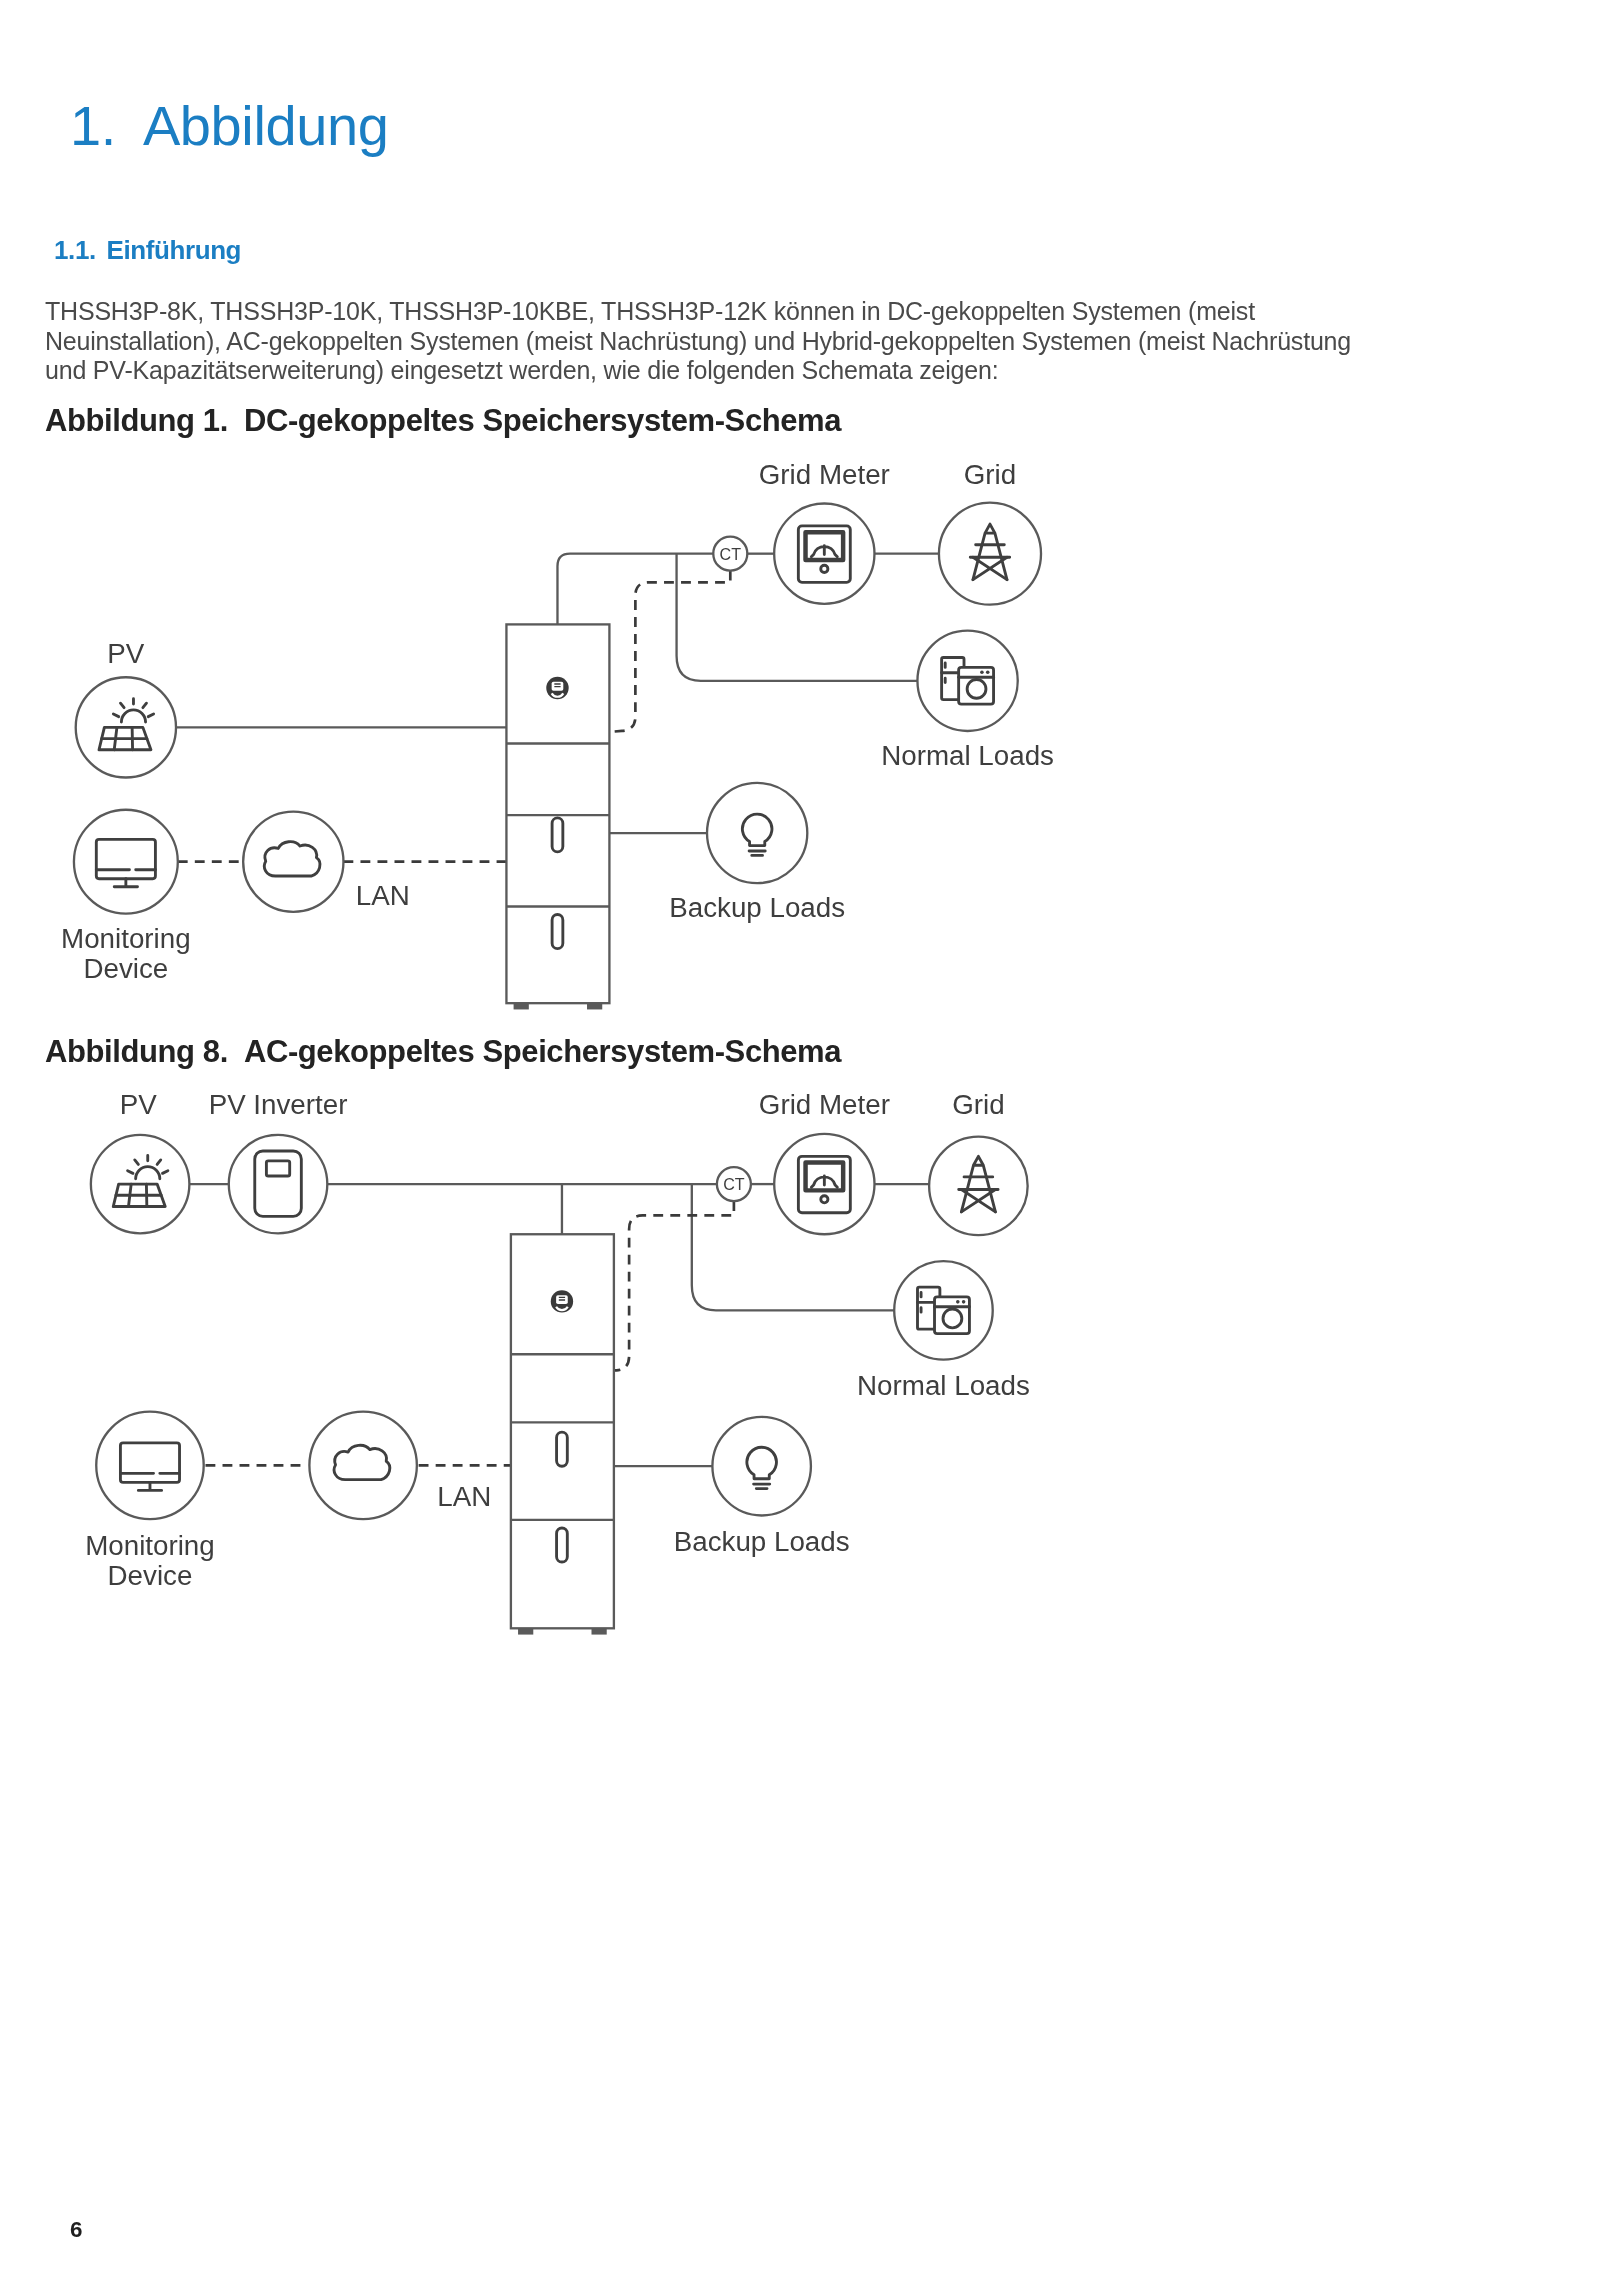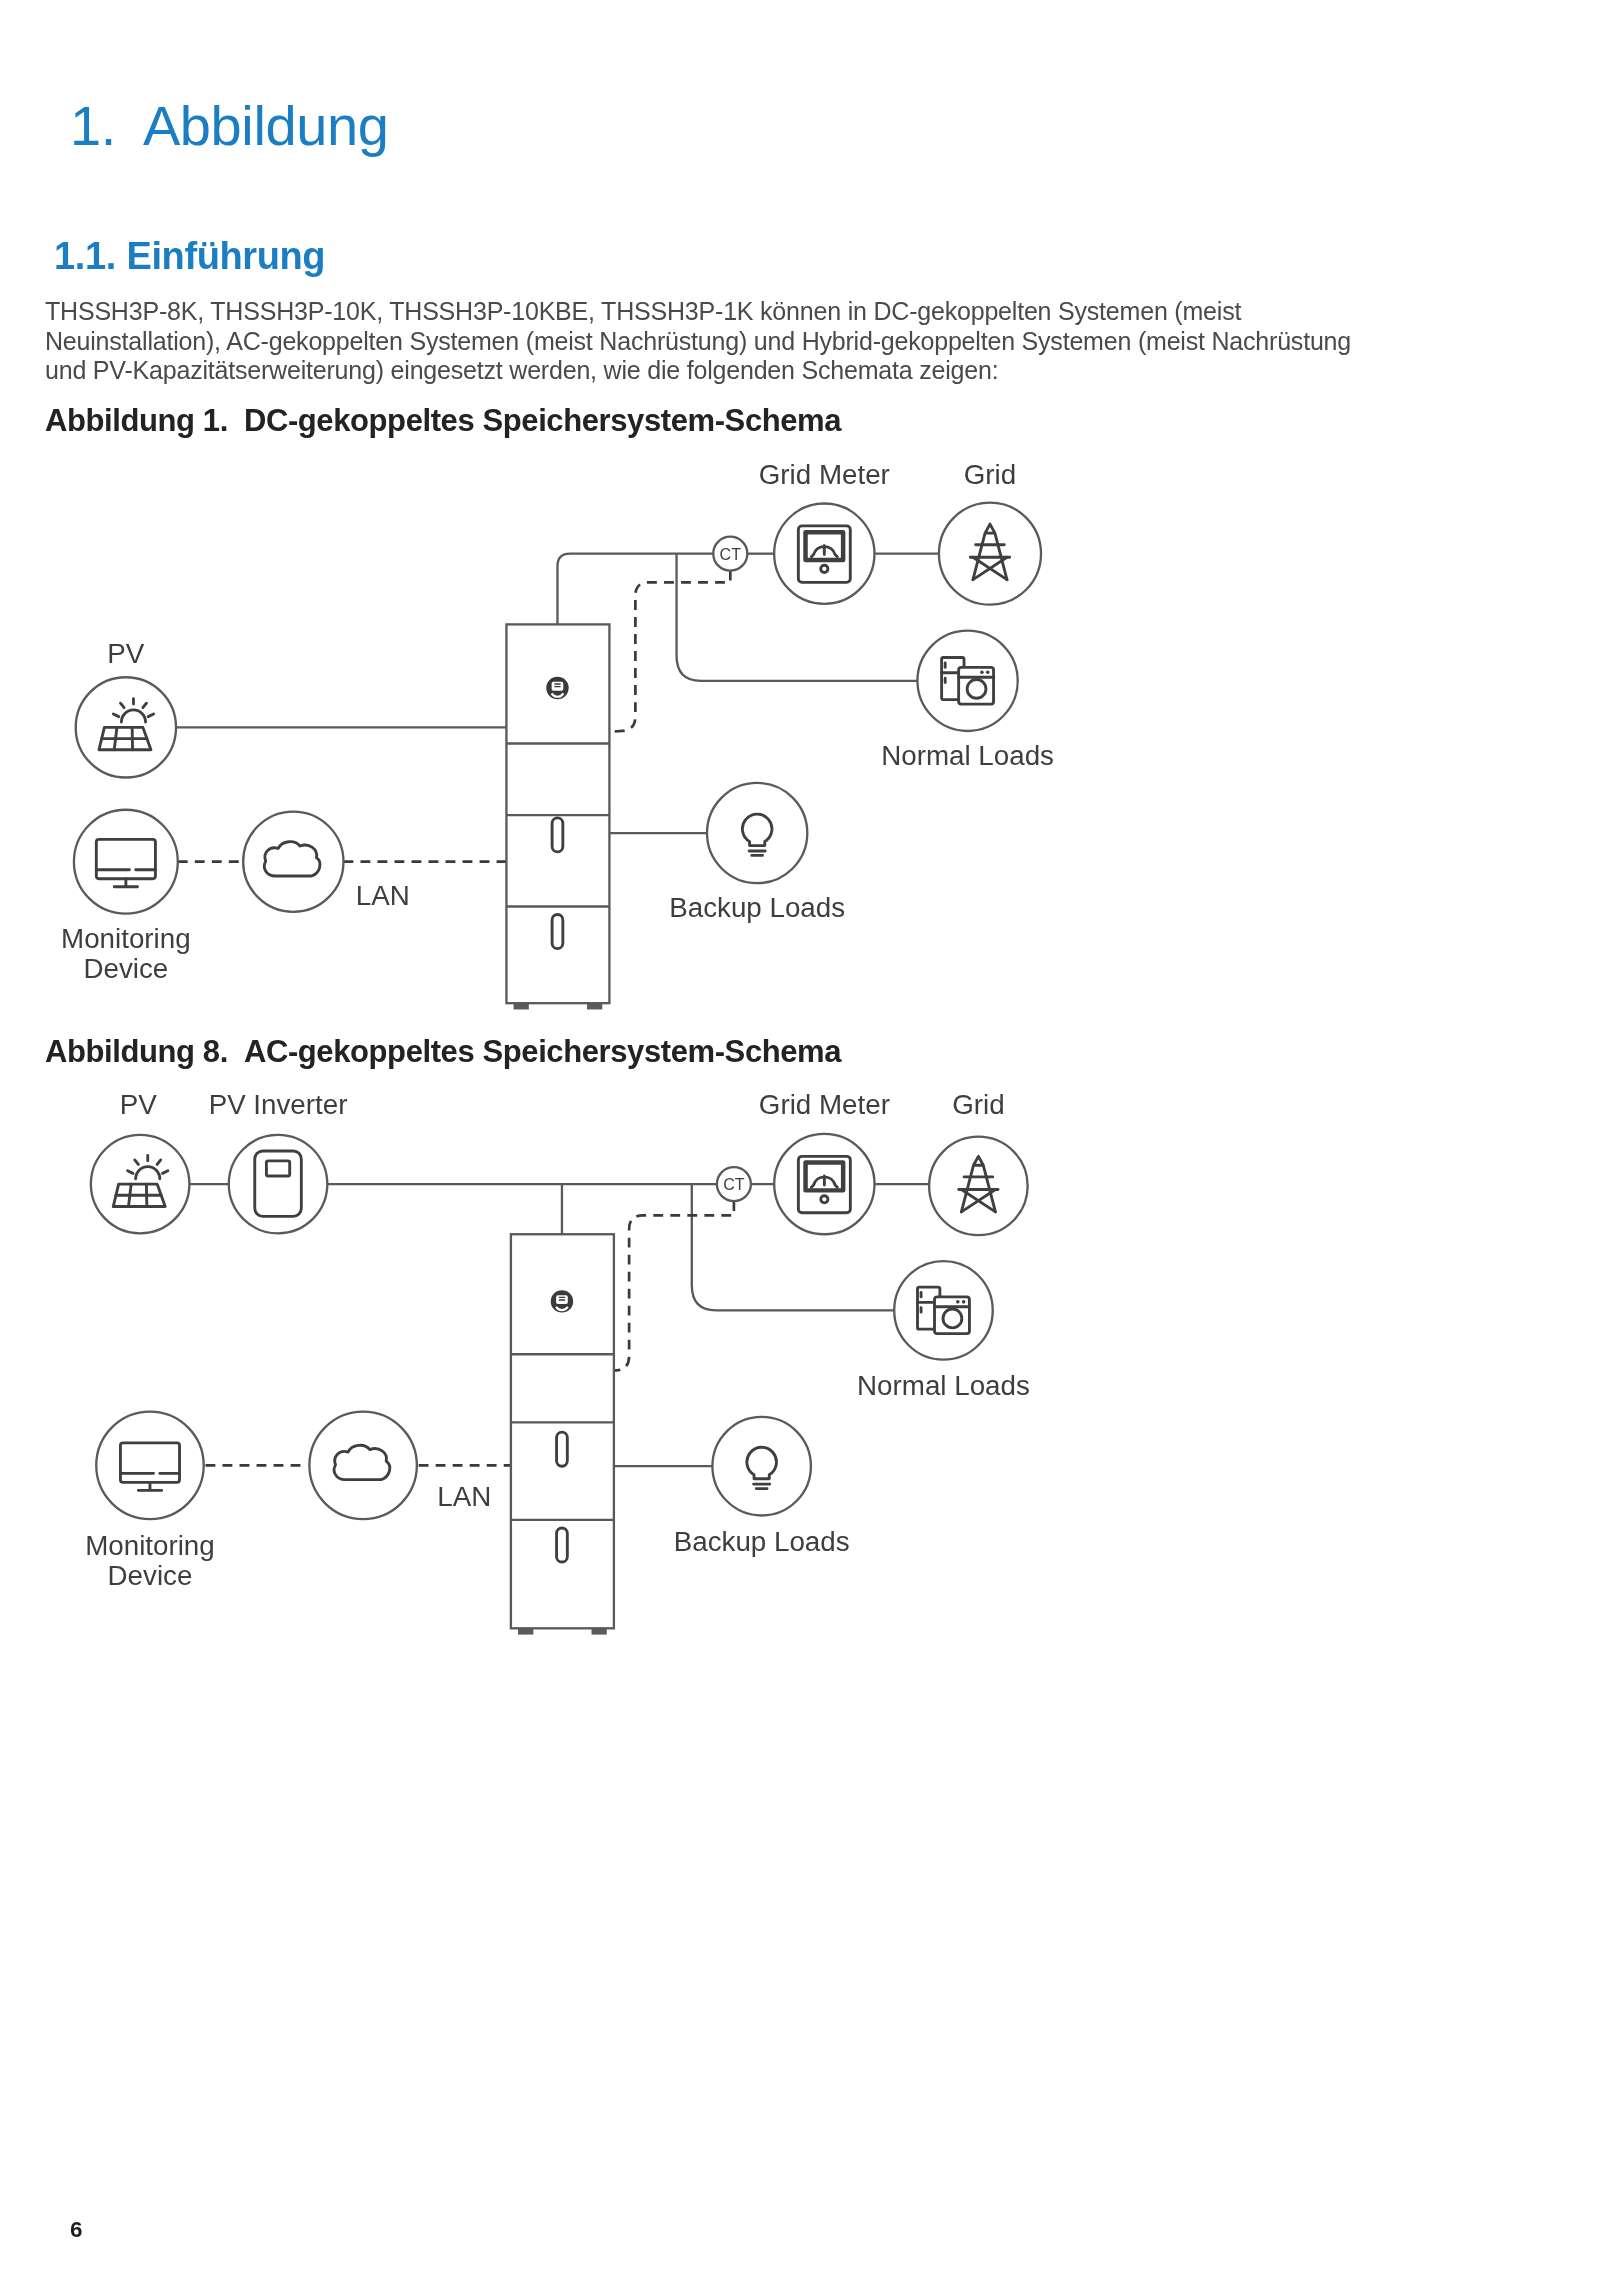--- a/index.html
+++ b/index.html
@@ -18,21 +18,21 @@
 
   .h1{
     position:absolute;left:70px;top:93px;
     font-size:56px;color:var(--heading-blue);
     letter-spacing:-0.4px;font-weight:400;
   }
   .h1 .num{margin-right:27px;}
 
   .h2{
     position:absolute;left:54px;top:235px;
-    font-size:38px;color:var(--heading-blue);
+    font-size:26px;color:var(--heading-blue);
     font-weight:700;letter-spacing:-0.4px;
   }
   .h2 .num{margin-right:10.7px;}
 
   .intro{
     position:absolute;left:45px;top:297px;
     font-size:25px;line-height:29.6px;color:var(--body-text);
     letter-spacing:-0.2px;white-space:nowrap;font-weight:400;
   }
 
@@ -127,21 +127,21 @@
 
 <div class="h1">
   <span class="num">1.</span><span>Abbildung</span>
 </div>
 
 <div class="h2">
   <span class="num">1.1.</span><span>Einführung</span>
 </div>
 
 <div class="intro">
-  <div>THSSH3P-8K, THSSH3P-10K, THSSH3P-10KBE, THSSH3P-1K können in DC-gekoppelten Systemen (meist</div>
+  <div>THSSH3P-8K, THSSH3P-10K, THSSH3P-10KBE, THSSH3P-12K können in DC-gekoppelten Systemen (meist</div>
   <div>Neuinstallation), AC-gekoppelten Systemen (meist Nachrüstung) und Hybrid-gekoppelten Systemen (meist Nachrüstung</div>
   <div>und PV-Kapazitätserweiterung) eingesetzt werden, wie die folgenden Schemata zeigen:</div>
 </div>
 
 <div class="caption" id="caption-1">
   <span class="cap-label">Abbildung 1.</span><span>DC-gekoppeltes Speichersystem-Schema</span>
 </div>
 
 <svg id="figure-1" width="1111" height="591" viewBox="0 0 1240 660">
 

